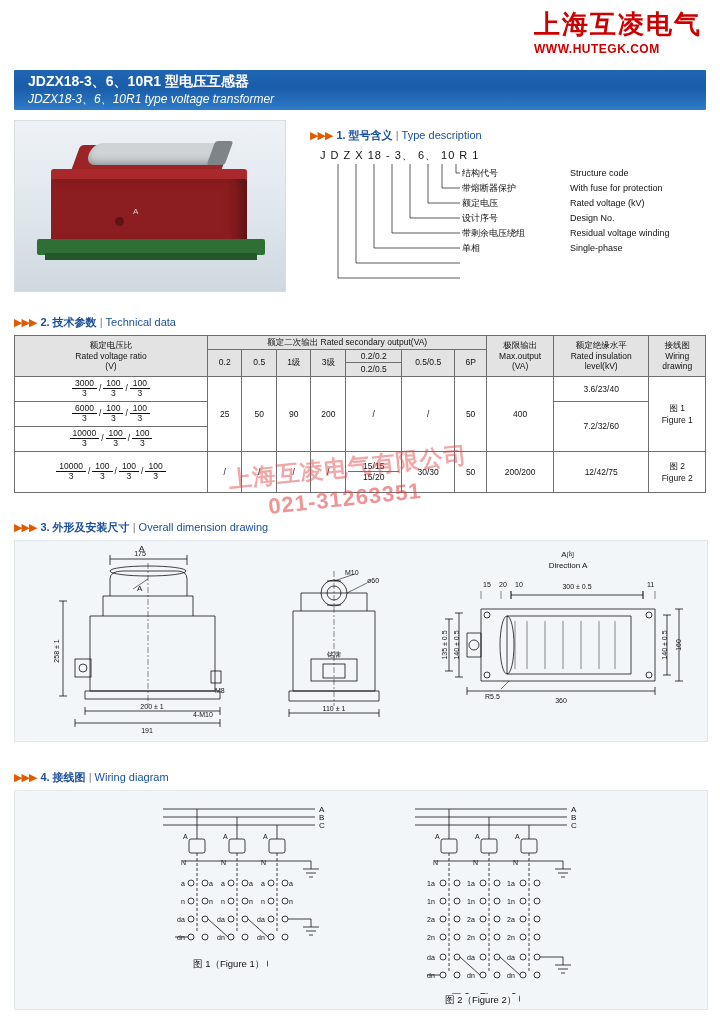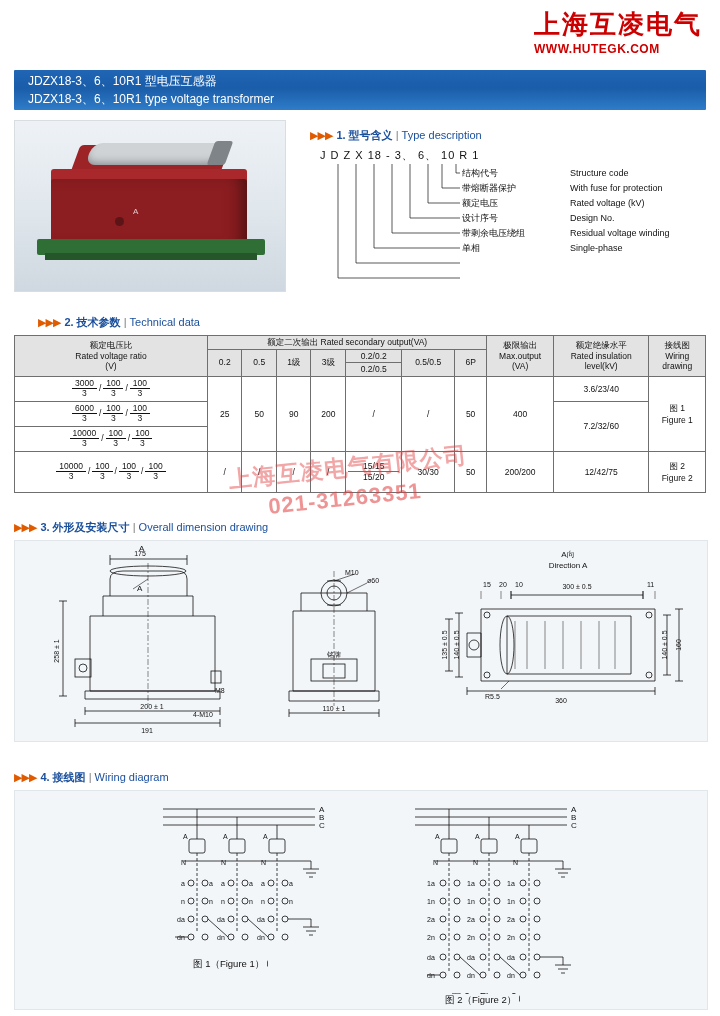--- a/index.html
+++ b/index.html
@@ -14,22 +14,22 @@
   .brand{position:absolute;right:18px;top:10px;}
   .brand .cn{color:#cc0000;font-size:26px;font-weight:bold;letter-spacing:2px;line-height:1.1;}
   .brand .url{color:#cc0000;font-size:12px;font-weight:bold;letter-spacing:0.5px;margin-top:3px;}
 
   
   .titlebar{
     position:absolute;left:14px;top:70px;width:692px;height:40px;
     background:linear-gradient(to bottom,#1f66b5 0%,#1a5da9 45%,#2f7cc8 100%);
     color:#fff;border-radius:1px;
   }
-  .titlebar .t1{position:absolute;left:14px;top:3px;font-size:12px;font-weight:normal;}
-  .titlebar .t2{position:absolute;left:14px;top:21px;font-size:12px;}
+  .titlebar .t1{position:absolute;left:14px;top:3px;font-size:14px;font-weight:bold;}
+  .titlebar .t2{position:absolute;left:14px;top:21px;font-size:12px;font-style:italic;}
 
   
   .sec{position:absolute;font-size:11px;color:#1a4f9c;font-weight:bold;white-space:nowrap;}
   .sec .arrows{color:#e05a00;letter-spacing:-1px;margin-right:4px;font-size:11px;}
   .sec .en{color:#1a4f9c;font-weight:normal;text-align:center;}
   .sec .divider{color:#7a7a7a;font-weight:normal;}
 
   
   .photo{position:absolute;left:14px;top:120px;width:270px;height:170px;
     background:linear-gradient(to bottom,#eef2f6 0%,#dfe6ec 55%,#cfd8e0 100%);
@@ -143,21 +143,21 @@
       </div>
       <div class="row">
         <span class="cn">带剩余电压绕组</span><span class="en">Residual voltage winding</span>
       </div>
       <div class="row">
         <span class="cn">单相</span><span class="en">Single-phase</span>
       </div>
     </div>
   </div>
 
-  <div class="sec" style="left:14px;top:315px;margin-left:24px;">
+  <div class="sec" style="left:14px;top:315px;">
     <span class="arrows">▶▶▶</span><span>2. 技术参数</span>
     <span class="divider">|</span>
     <span class="en">Technical data</span>
   </div>
 
   <table class="tbl">
     <tbody>
         <tr>
       <td class="hdr" rowspan="3" style="width:190px;">
         <div>额定电压比</div>

